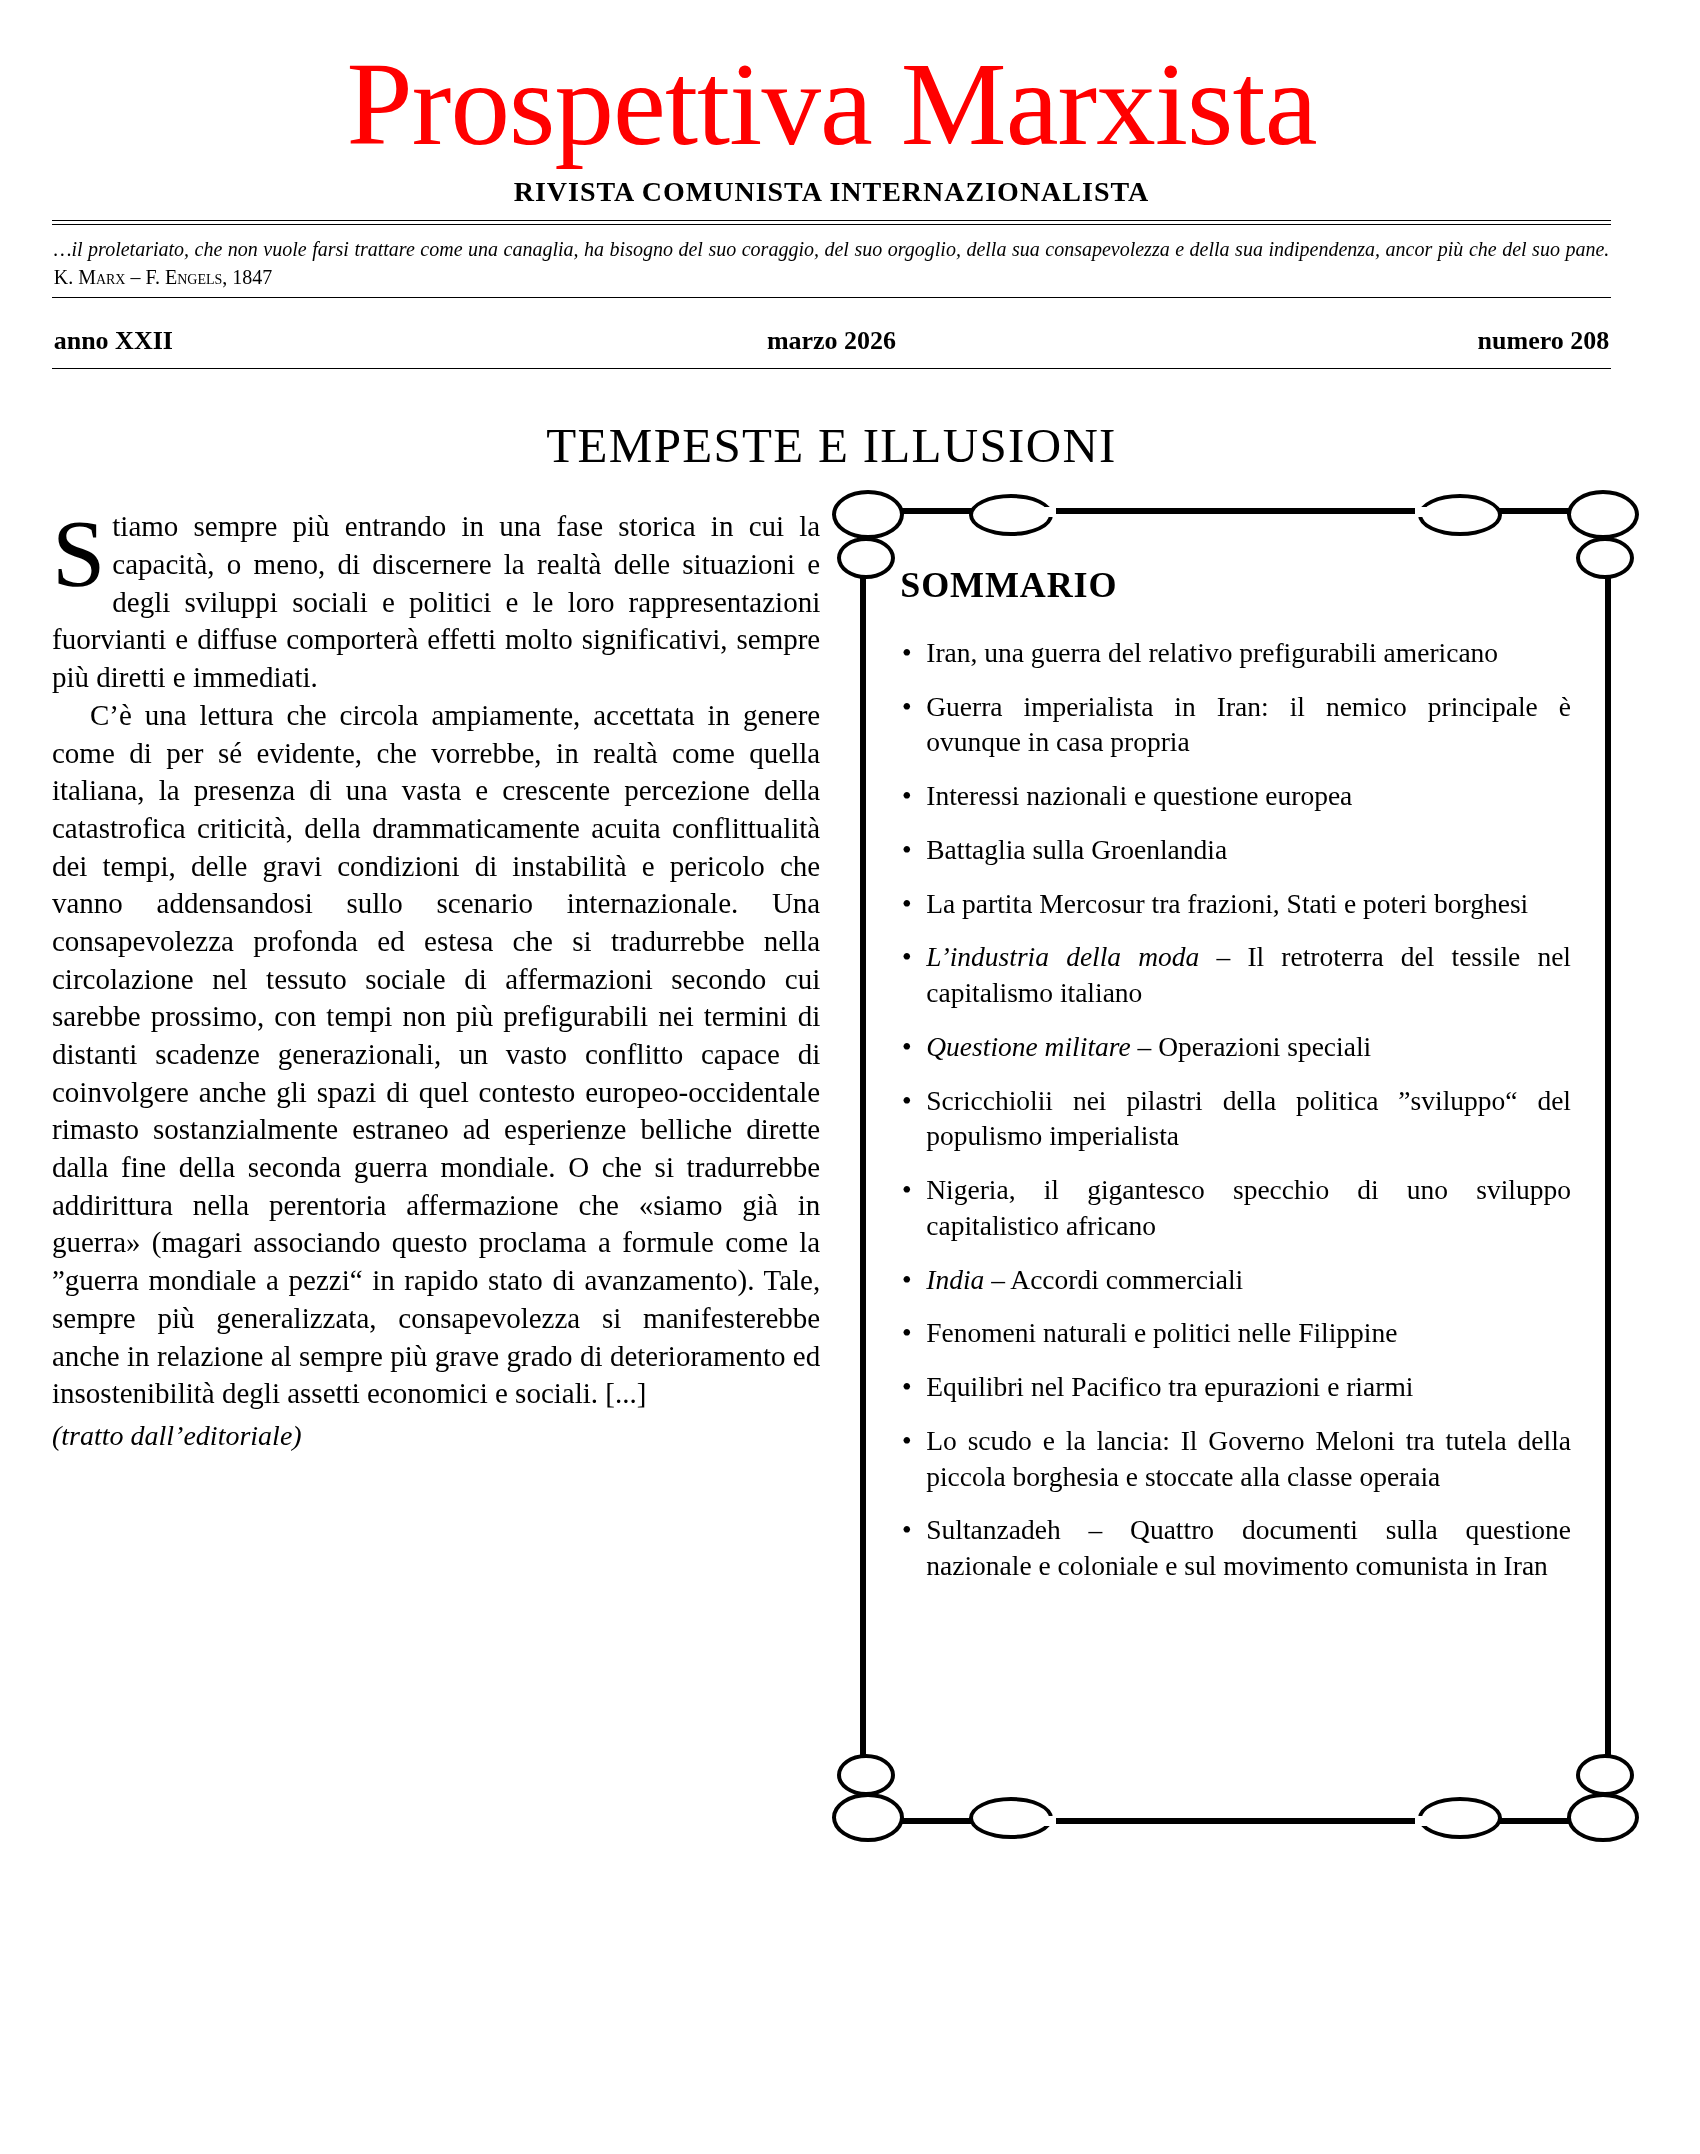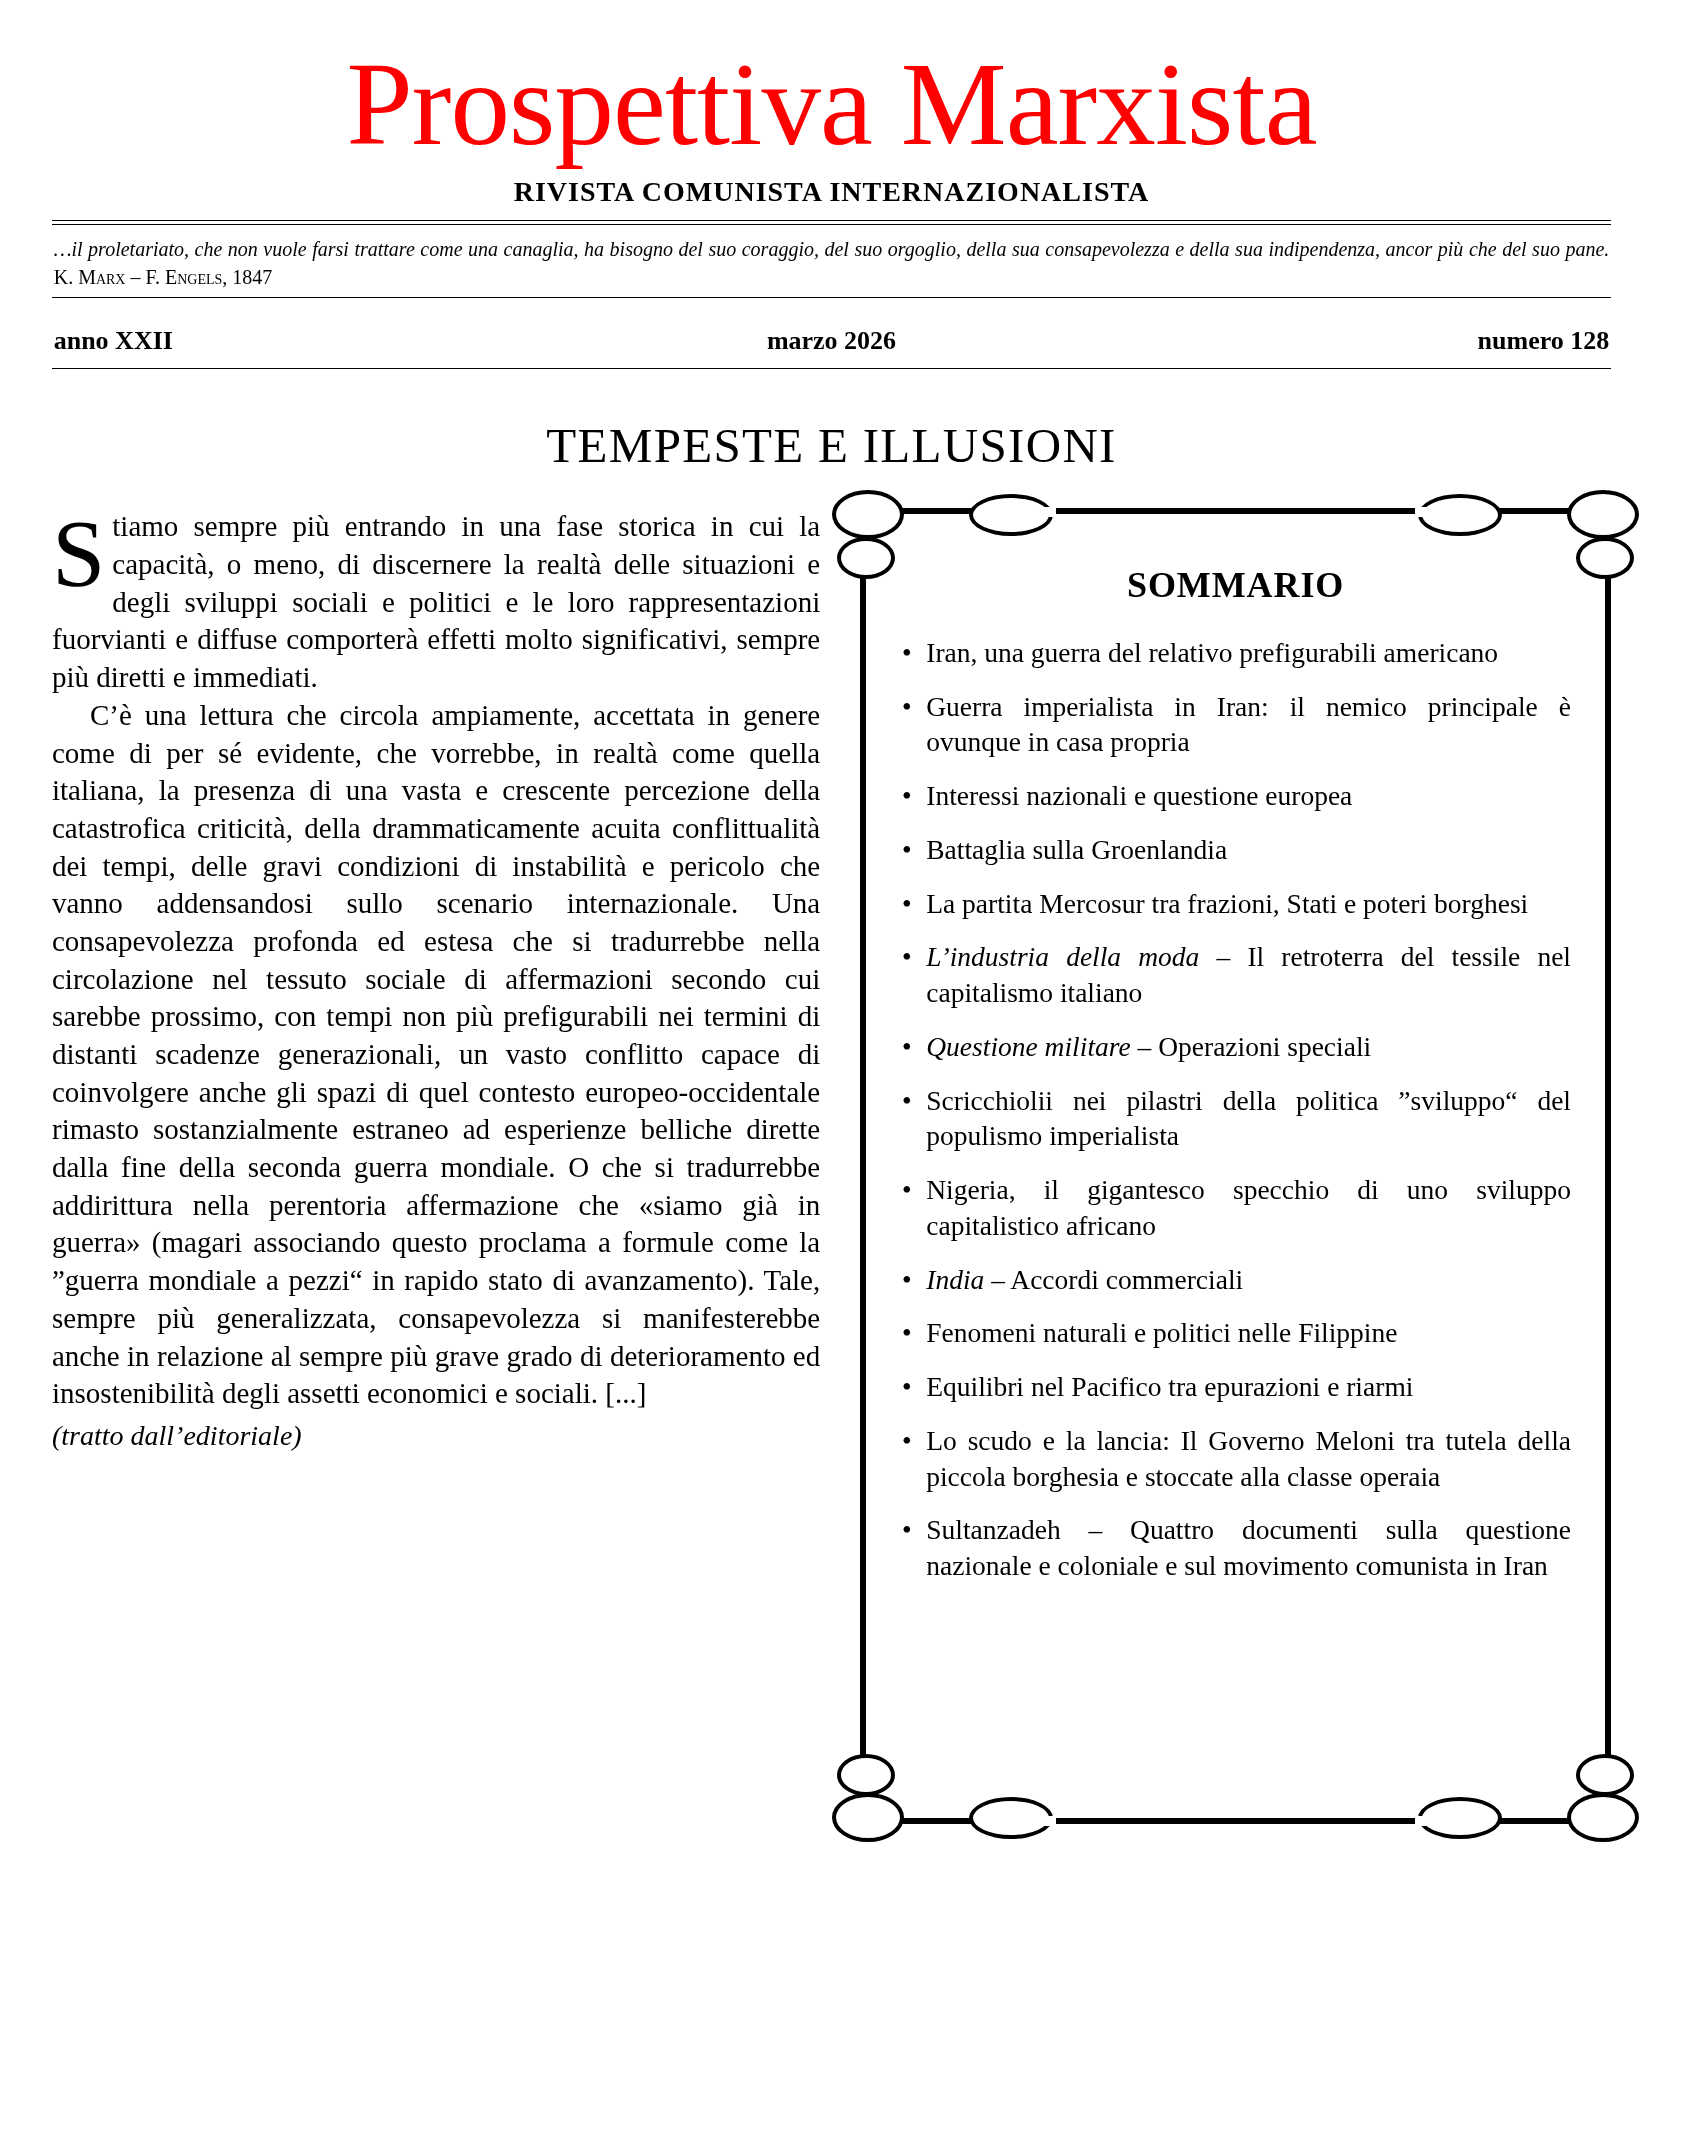--- a/index.html
+++ b/index.html
@@ -163,21 +163,21 @@
   .frame-gap {
     position: absolute;
     background: #fff;
   }
   .frame-gap.gtop-l { width: 52px; height: 10.3px; left: 138px; top: -7.7px; }
   .frame-gap.gtop-r { width: 52px; height: 10.3px; right: 138px; top: -7.7px; }
   .frame-gap.gbot-l { width: 52px; height: 10.3px; left: 138px; bottom: -7.7px; }
   .frame-gap.gbot-r { width: 52px; height: 10.3px; right: 138px; bottom: -7.7px; }
 
   .sommario-title {
-    text-align: center;
+    text-align: left;
     font-size: 36px;
     font-weight: 700;
     letter-spacing: 0.9px;
     margin: 15.5px 0 29px 0;
   }
   .sommario-list {
     list-style: none;
     margin: 0;
     padding: 0;
     font-size: 27.5px;
@@ -221,21 +221,21 @@
   <div class="epigraph">
     <span>…il proletariato, che non vuole farsi trattare come una canaglia, ha bisogno del suo coraggio, del suo orgoglio, della sua consapevolezza e della sua indipendenza, ancor più che del suo pane.</span>
     <span class="authors sc">K. Marx – F. Engels, 1847</span>
   </div>
 
   <div class="rule-single"></div>
 
   <div class="issue-line">
     <div class="left">anno XXII</div>
     <div class="center">marzo 2026</div>
-    <div class="right">numero 128</div>
+    <div class="right">numero 208</div>
   </div>
 
   <div class="rule-single"></div>
 
   <div class="article-title">TEMPESTE E ILLUSIONI</div>
 
   <div class="columns">
 
     <div class="col-left">
       <p class="first">

